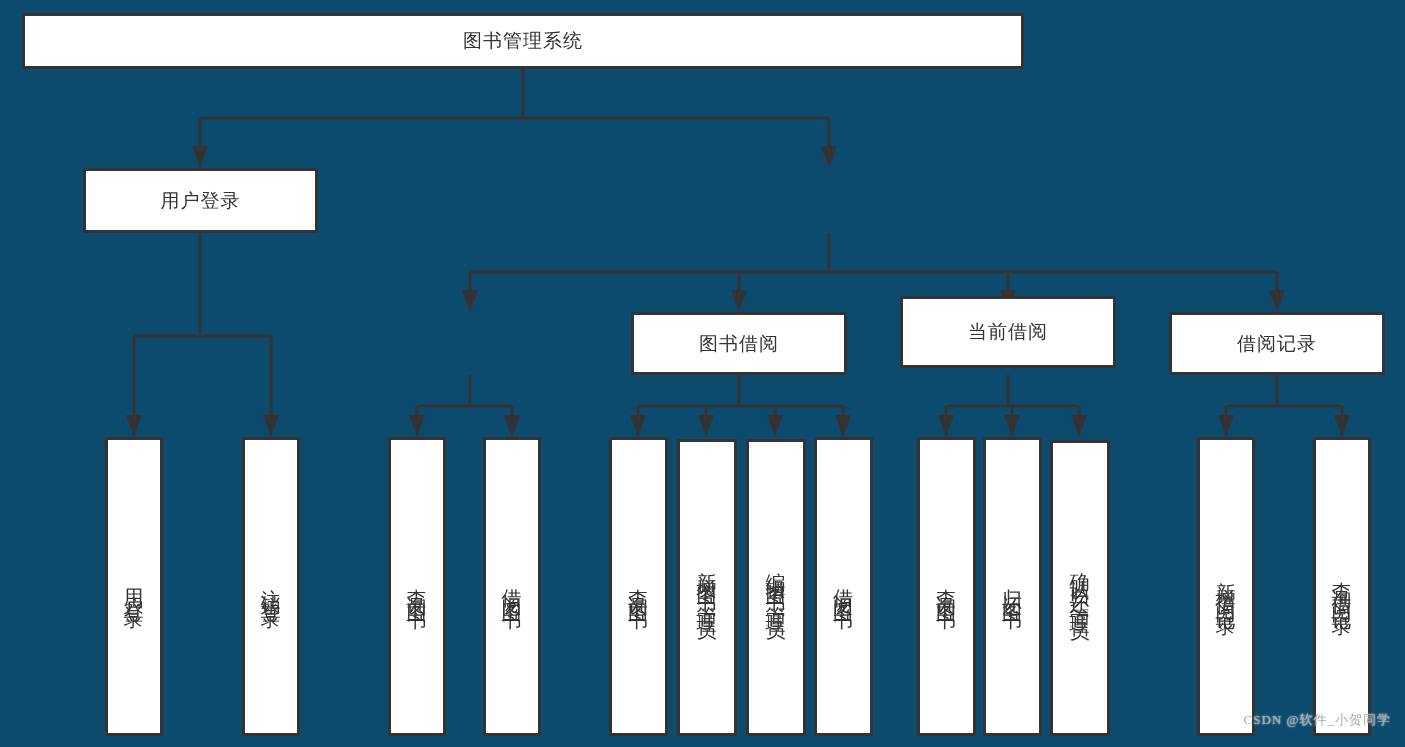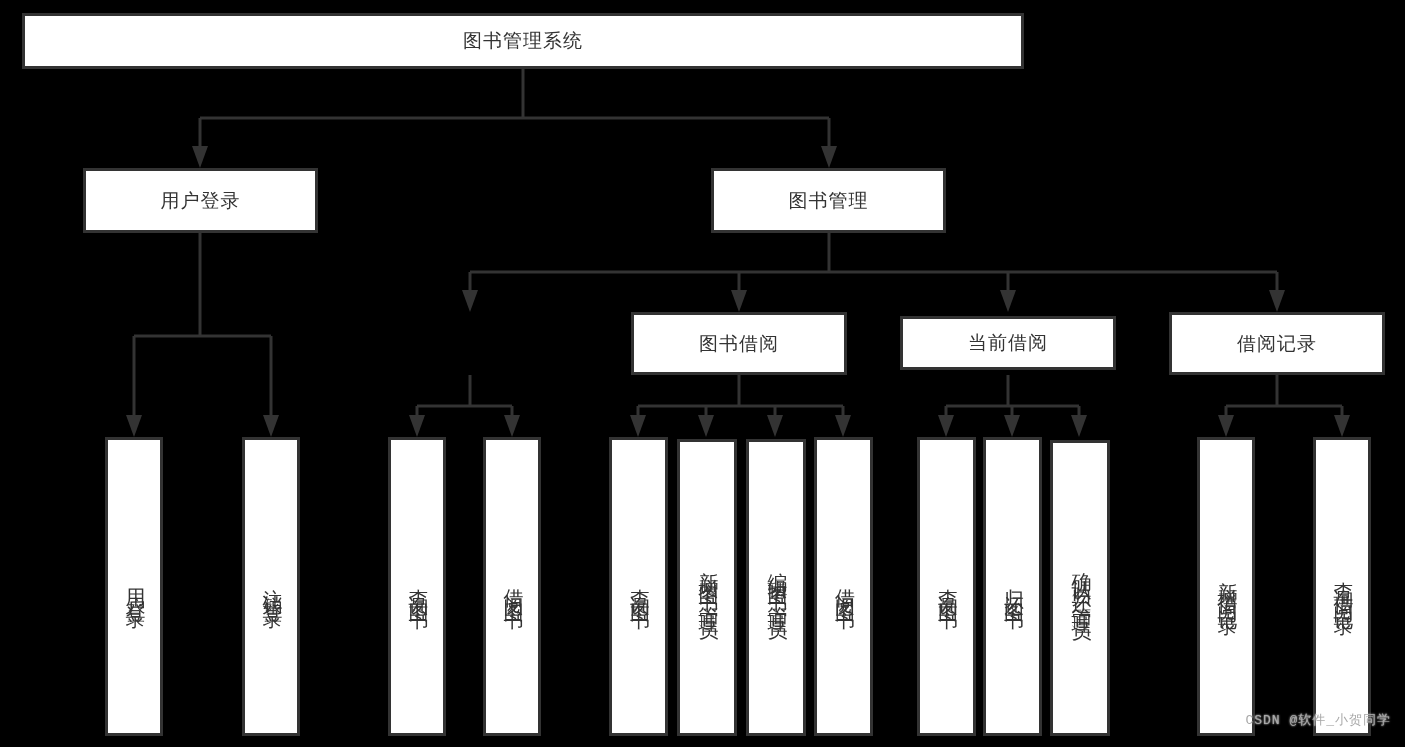--- a/index.html
+++ b/index.html
@@ -1,18 +1,18 @@
 <!DOCTYPE html>
 <html><head>
 <meta charset="utf-8">
 <style>
   html,body{margin:0;padding:0;background:#ffffff;}
   .stage{
-    position:relative;width:1405px;height:747px;background:#000000;overflow:hidden;
-    font-family:Liberation Mono, monospace;color:#333;
+    position:relative;width:1405px;height:747px;background:#0c4a6e;overflow:hidden;
+    font-family:Liberation Serif, serif;color:#333;
   }
   .connectors{position:absolute;left:0;top:0;width:1405px;height:747px;}
   .node{
     position:absolute;box-sizing:border-box;border:3px solid #333333;background:#ffffff;
     display:flex;align-items:center;justify-content:center;color:#333333;
   }
   .h-node{font-size:19px;letter-spacing:1px;}
   .root-node{font-size:19px;}
   .v-node .v-text{
     writing-mode:vertical-rl;text-orientation:mixed;
@@ -61,28 +61,25 @@
     </g>
   </svg>
 
   <div class="node h-node root-node" style="left:22px;top:13px;width:1002px;height:56px">
     <span>图书管理系统</span>
   </div>
 
   <div class="node h-node" style="left:83px;top:168px;width:235px;height:65px">
     <span>用户登录</span>
   </div>
-  <div class="node h-node" style="left:711px;top:168px;width:235px;height:65px">
-    <span>图书管理</span>
-  </div>
 
   <div class="node h-node" style="left:631px;top:312px;width:216px;height:63px">
     <span>图书借阅</span>
   </div>
-  <div class="node h-node" style="left:900px;top:316px;width:216px;height:54px">
+  <div class="node h-node" style="left:900px;top:296px;width:216px;height:72px">
     <span>当前借阅</span>
   </div>
   <div class="node h-node" style="left:1169px;top:312px;width:216px;height:63px">
     <span>借阅记录</span>
   </div>
 
   <div class="node v-node" style="left:105px;top:437px;width:58px;height:299px">
     <span class="v-text">用户登录</span>
   </div>
   <div class="node v-node" style="left:242px;top:437px;width:58px;height:299px">

